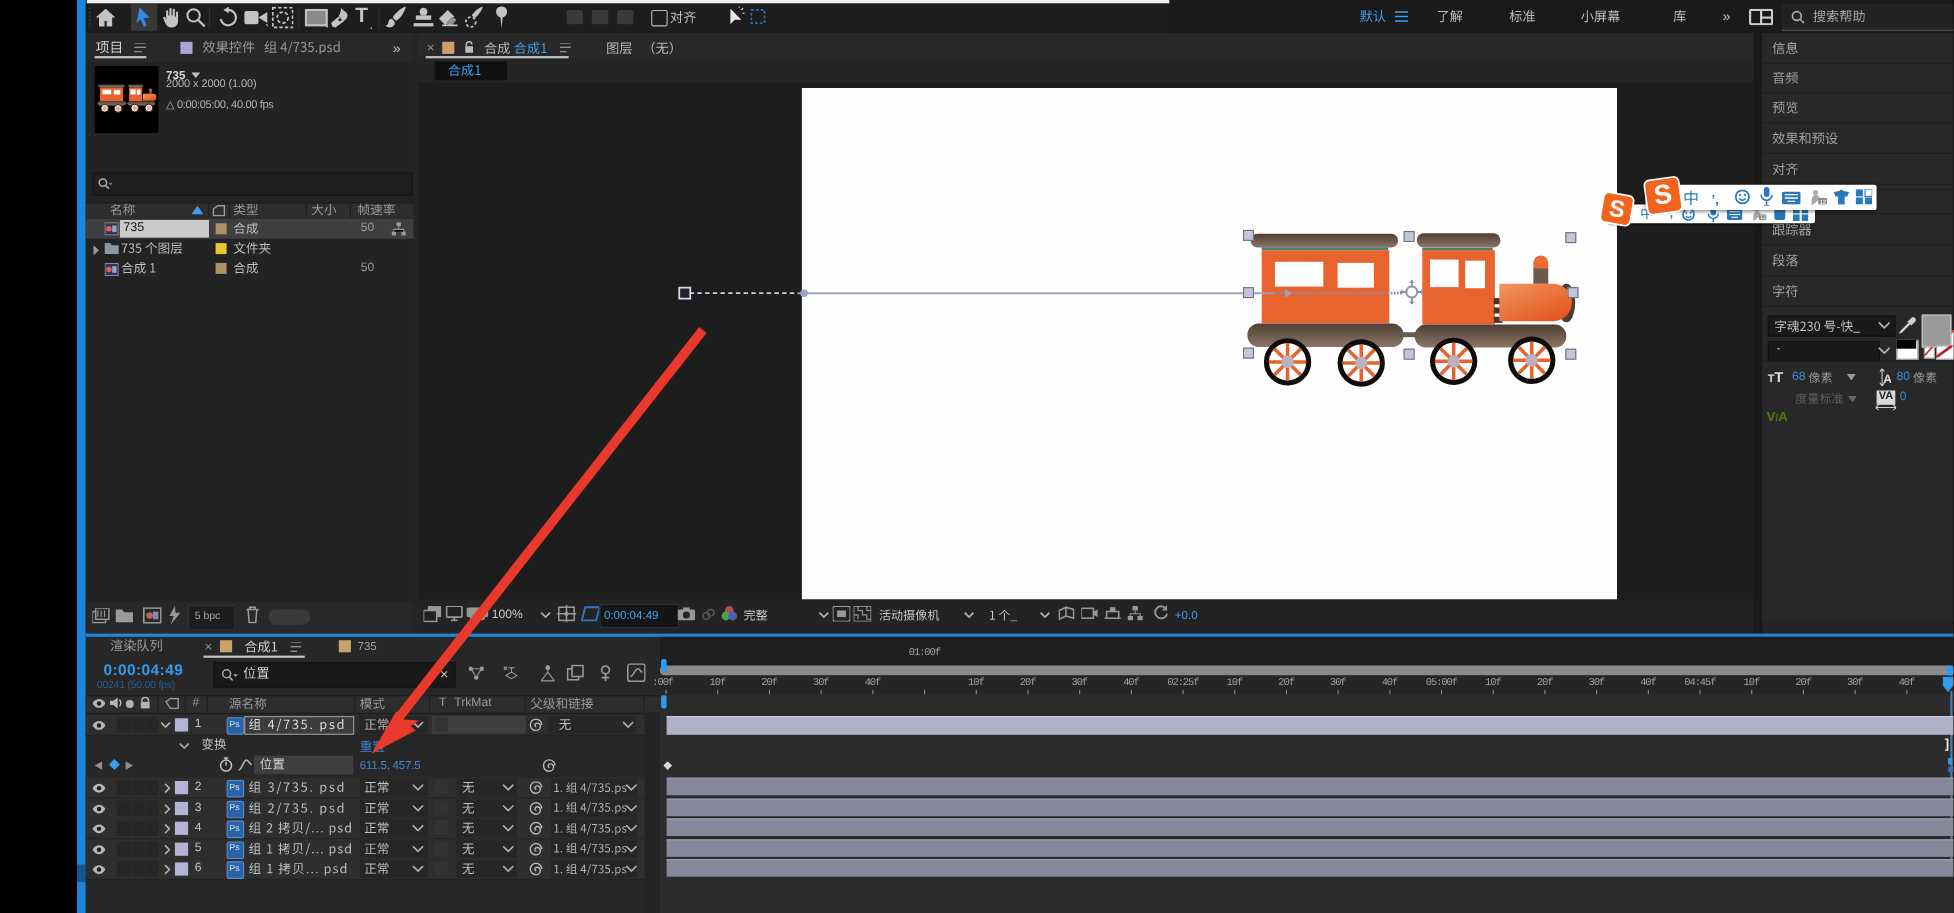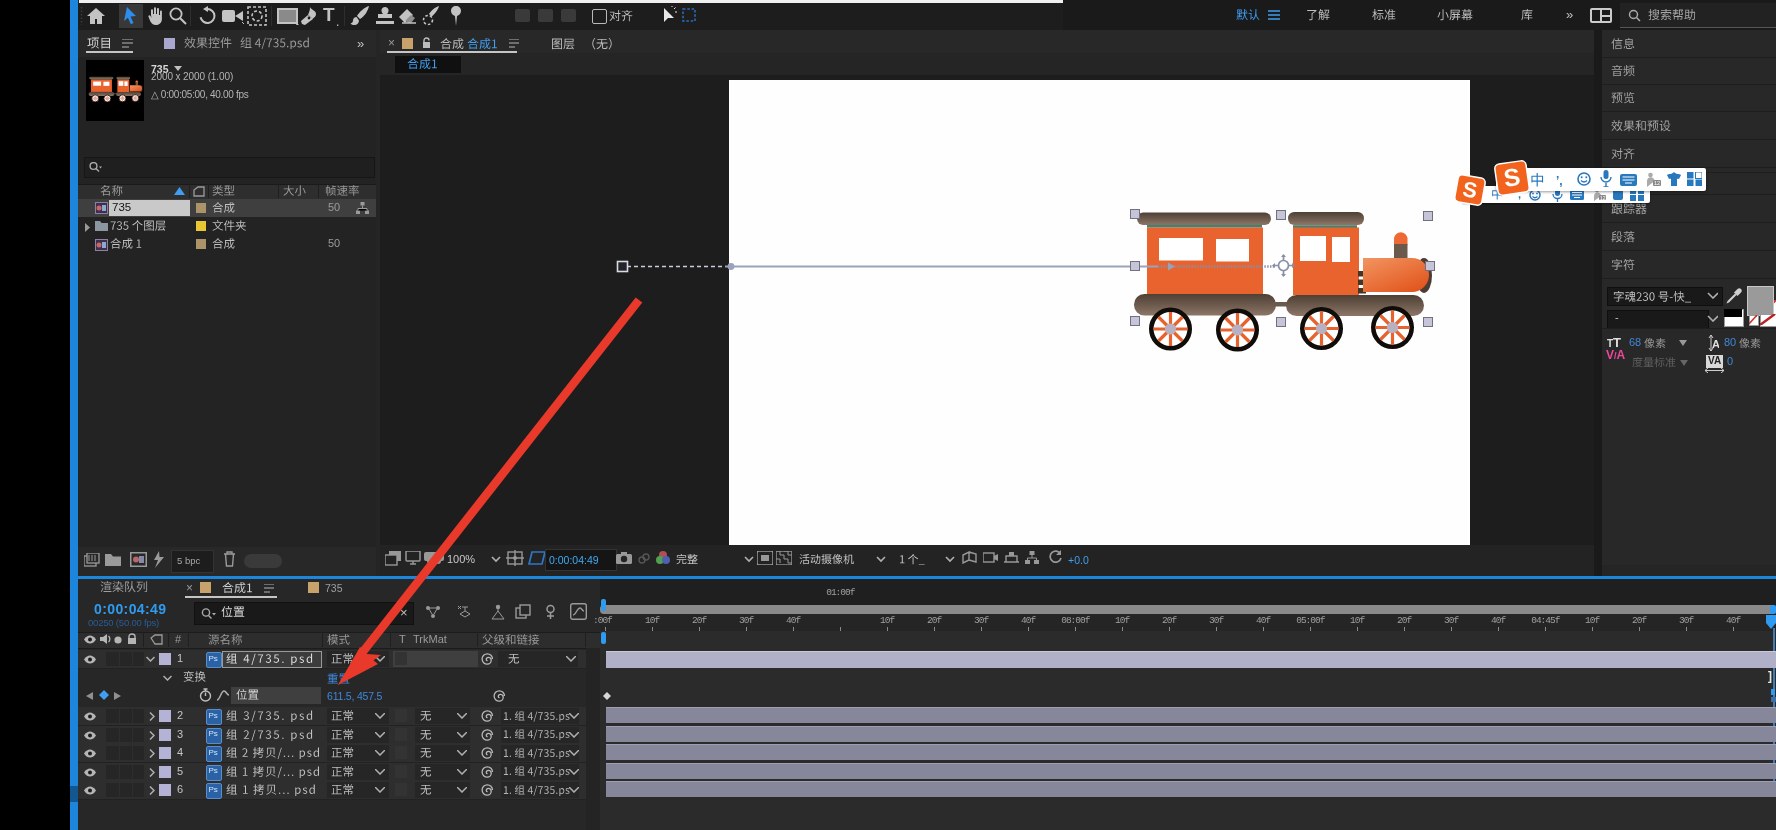--- a/index.html
+++ b/index.html
@@ -580,21 +580,21 @@
       <path d="M0 0h8L4 6z" fill="#999"></path>
     </svg>
     <svg class="a" style="left:1707px;top:335px;" width="12" height="16" viewBox="0 0 12 16">
       <path d="M2 3l2-3 2 3M2 13l2 3 2-3M4 0v16" stroke="#ccc" fill="none"></path>
       <text x="5" y="13" font-size="11" font-weight="bold" fill="#e0e0e0" font-family="Liberation Sans">A</text>
     </svg>
     <div class="a" style="left:1724px;top:336.2px;font:normal 11px 'Liberation Sans',sans-serif;color:#3f87d8;letter-spacing:0px;white-space:nowrap;">80</div>
     <svg class="a" style="left:1739.0px;top:337.6px" width="22.0" height="11.3">
       <use href="#g33" fill="#9a9a9a" transform="translate(0,9.3)"></use>
     </svg>
-    <div class="a" style="left:1606px;top:348px;font:bold 12px 'Liberation Sans',sans-serif;color:#ec4899;letter-spacing:0px;white-space:nowrap;">V<span style="font-size:9px">/</span>A</div>
+    <div class="a" style="left:1606px;top:372px;font:bold 12px 'Liberation Sans',sans-serif;color:#4d7c0f;letter-spacing:0px;white-space:nowrap;">V<span style="font-size:9px">/</span>A</div>
     <svg class="a" style="left:1632.0px;top:356.6px" width="44.0" height="11.3">
       <use href="#g34" fill="#5e5e5e" transform="translate(0,9.3)"></use>
     </svg>
     <svg class="a" style="left:1680px;top:360px;" width="8" height="6" viewBox="0 0 8 6">
       <path d="M0 0h8L4 6z" fill="#666"></path>
     </svg>
     <div class="a" style="left:1706px;top:355px;width:17px;height:13px;background:#d8d8d8;"></div>
     <div class="a" style="left:1708px;top:354.8px;font:bold 10px 'Liberation Sans',sans-serif;color:#222;letter-spacing:0px;white-space:nowrap;">VA</div>
     <div class="a" style="left:1727px;top:355.2px;font:normal 11px 'Liberation Sans',sans-serif;color:#3f87d8;letter-spacing:0px;white-space:nowrap;">0</div>
     <svg class="a" style="left:1705px;top:368px;" width="19" height="5" viewBox="0 0 19 5">
@@ -610,21 +610,21 @@
     <svg class="a" style="left:222.0px;top:582.1px" width="30.7" height="12.4">
       <use href="#g19" fill="#d0d0d0" transform="translate(0,10.2)"></use>
     </svg>
     <svg class="a" style="left:264px;top:584px;" width="10" height="9" viewBox="0 0 10 9">
       <path d="M0 0h10M0 4h10M0 8h6" stroke="#b5b5b5"></path>
     </svg>
     <div class="a" style="left:185px;top:596px;width:92px;height:2px;background:#c5c5c5;"></div>
     <div class="a" style="left:308px;top:582px;width:11px;height:11px;background:#c9a26b;"></div>
     <div class="a" style="left:325px;top:581.5px;font:normal 10.5px 'Liberation Sans',sans-serif;color:#9f9f9f;letter-spacing:0px;white-space:nowrap;">735</div>
     <div class="a" style="left:94px;top:601.3px;font:bold 14px 'Liberation Sans',sans-serif;color:#2f9bf0;letter-spacing:0.4px;white-space:nowrap;">0:00:04:49</div>
-    <div class="a" style="left:88px;top:617.1px;font:normal 9.5px 'Liberation Sans',sans-serif;color:#2a5c94;letter-spacing:-0.2px;white-space:nowrap;">00250 (50.00 fps)</div>
+    <div class="a" style="left:88px;top:617.1px;font:normal 9.5px 'Liberation Sans',sans-serif;color:#2a5c94;letter-spacing:-0.2px;white-space:nowrap;">00241 (50.00 fps)</div>
     <div class="a" style="left:194px;top:602px;width:218px;height:21px;background:#191919;border:1px solid #111"></div>
     <svg class="a" style="left:201px;top:608px;" width="16" height="11" viewBox="0 0 16 11">
       <circle cx="5" cy="4.5" r="3.6" fill="none" stroke="#aaa" stroke-width="1.4"></circle>
       <path d="M7.5 7.5l3 3" stroke="#aaa" stroke-width="1.4"></path>
       <path d="M11 5h4l-2 2.5z" fill="#aaa"></path>
     </svg>
     <svg class="a" style="left:221.0px;top:606.1px" width="24.0" height="12.4">
       <use href="#g36" fill="#d8d8d8" transform="translate(0,10.2)"></use>
     </svg>
     <div class="a" style="left:400px;top:604.9px;font:normal 13px 'Liberation Sans',sans-serif;color:#c0c0c0;letter-spacing:0px;white-space:nowrap;">×</div>
@@ -995,21 +995,21 @@
     <div class="a" style="left:826.2px;top:587px;font:normal 9.5px 'Liberation Mono',monospace;color:#a0a0a0;letter-spacing:-1px;white-space:nowrap;">01:00f</div>
     <div class="a" style="left:840px;top:627px;width:1px;height:4px;background:#8a8a8a;"></div>
     <div class="a" style="left:880.1px;top:615.1px;font:normal 9.5px 'Liberation Mono',monospace;color:#a0a0a0;letter-spacing:-1px;white-space:nowrap;">10f</div>
     <div class="a" style="left:887px;top:627px;width:1px;height:4px;background:#8a8a8a;"></div>
     <div class="a" style="left:927.1px;top:615.1px;font:normal 9.5px 'Liberation Mono',monospace;color:#a0a0a0;letter-spacing:-1px;white-space:nowrap;">20f</div>
     <div class="a" style="left:934px;top:627px;width:1px;height:4px;background:#8a8a8a;"></div>
     <div class="a" style="left:974.1px;top:615.1px;font:normal 9.5px 'Liberation Mono',monospace;color:#a0a0a0;letter-spacing:-1px;white-space:nowrap;">30f</div>
     <div class="a" style="left:981px;top:627px;width:1px;height:4px;background:#8a8a8a;"></div>
     <div class="a" style="left:1021.1px;top:615.1px;font:normal 9.5px 'Liberation Mono',monospace;color:#a0a0a0;letter-spacing:-1px;white-space:nowrap;">40f</div>
     <div class="a" style="left:1028px;top:627px;width:1px;height:4px;background:#8a8a8a;"></div>
-    <div class="a" style="left:1061.2px;top:615.1px;font:normal 9.5px 'Liberation Mono',monospace;color:#a0a0a0;letter-spacing:-1px;white-space:nowrap;">08:00f</div>
+    <div class="a" style="left:1061.2px;top:615.1px;font:normal 9.5px 'Liberation Mono',monospace;color:#a0a0a0;letter-spacing:-1px;white-space:nowrap;">02:25f</div>
     <div class="a" style="left:1075px;top:627px;width:1px;height:4px;background:#8a8a8a;"></div>
     <div class="a" style="left:1115.1px;top:615.1px;font:normal 9.5px 'Liberation Mono',monospace;color:#a0a0a0;letter-spacing:-1px;white-space:nowrap;">10f</div>
     <div class="a" style="left:1122px;top:627px;width:1px;height:4px;background:#8a8a8a;"></div>
     <div class="a" style="left:1162.1px;top:615.1px;font:normal 9.5px 'Liberation Mono',monospace;color:#a0a0a0;letter-spacing:-1px;white-space:nowrap;">20f</div>
     <div class="a" style="left:1169px;top:627px;width:1px;height:4px;background:#8a8a8a;"></div>
     <div class="a" style="left:1209.1px;top:615.1px;font:normal 9.5px 'Liberation Mono',monospace;color:#a0a0a0;letter-spacing:-1px;white-space:nowrap;">30f</div>
     <div class="a" style="left:1216px;top:627px;width:1px;height:4px;background:#8a8a8a;"></div>
     <div class="a" style="left:1256.1px;top:615.1px;font:normal 9.5px 'Liberation Mono',monospace;color:#a0a0a0;letter-spacing:-1px;white-space:nowrap;">40f</div>
     <div class="a" style="left:1263px;top:627px;width:1px;height:4px;background:#8a8a8a;"></div>
     <div class="a" style="left:1296.2px;top:615.1px;font:normal 9.5px 'Liberation Mono',monospace;color:#a0a0a0;letter-spacing:-1px;white-space:nowrap;">05:00f</div>

